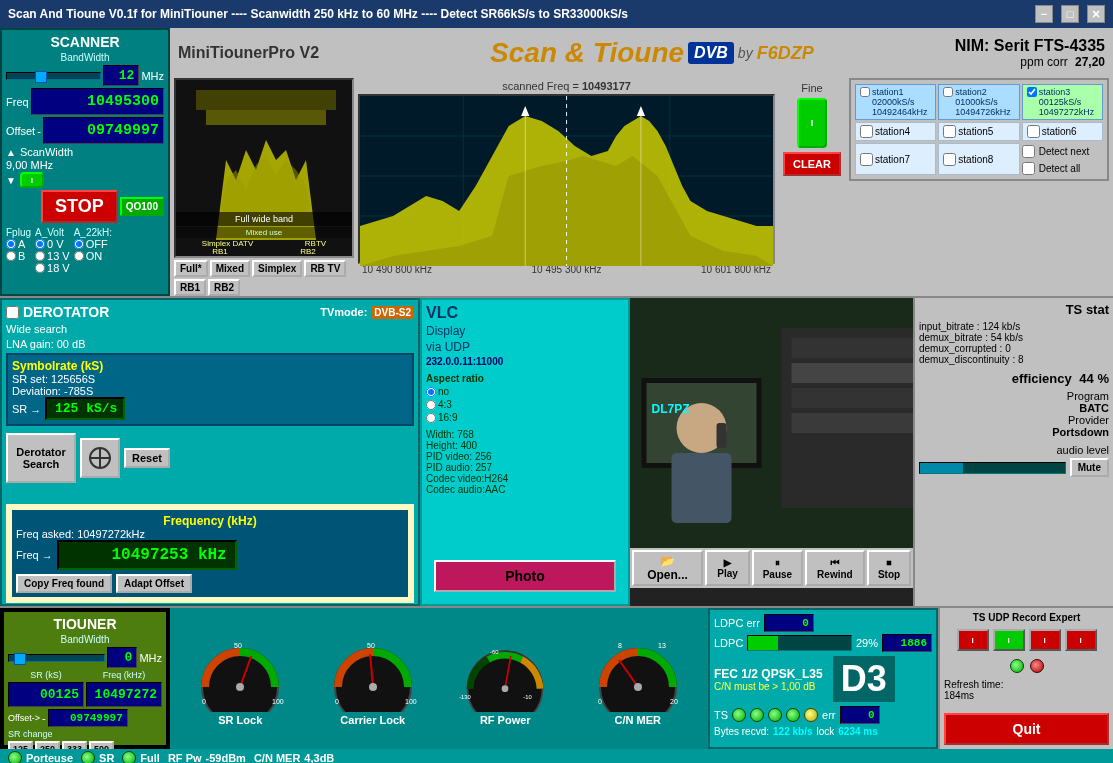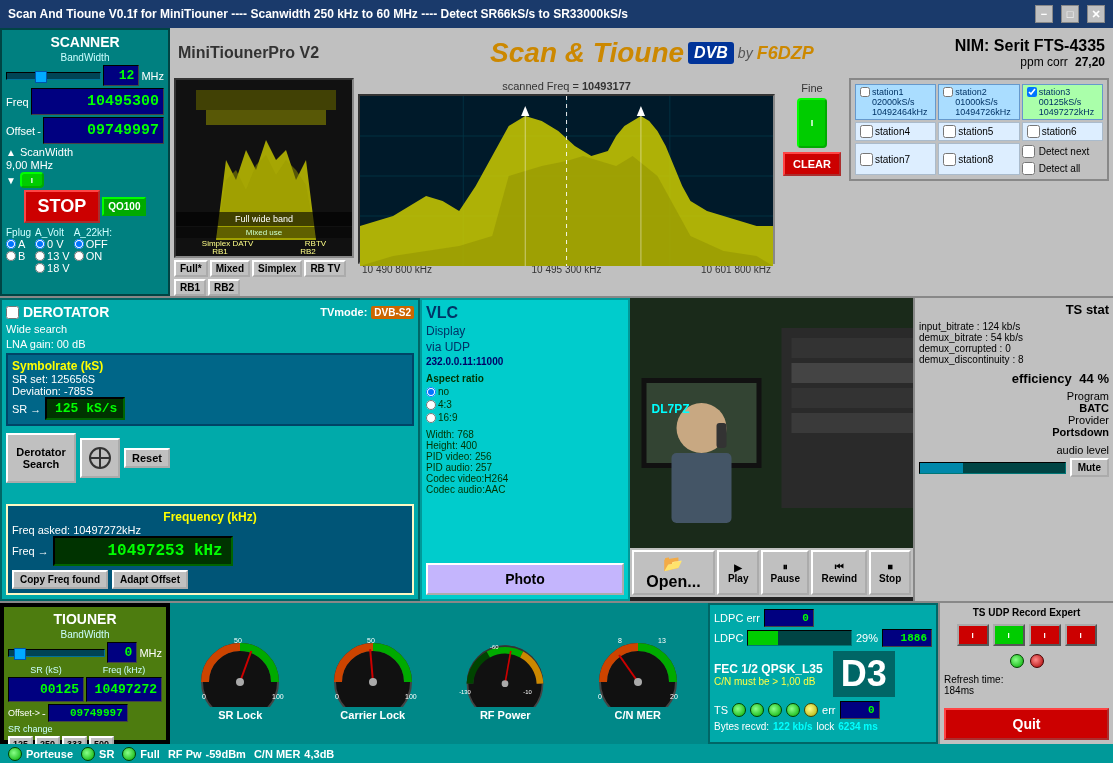--- a/index.html
+++ b/index.html
@@ -299,21 +299,21 @@
 
     .symbolrate-box {
       background: #006688;
       border: 2px solid #004466;
       padding: 4px;
     }
     .symbolrate-title { color: #ffff00; font-weight: bold; font-size: 12px; }
 
     .freq-box {
       background: #005577;
-      border: 2px solid #fef9c3;
+      border: 6px solid #fef9c3;
       padding: 4px;
       margin-top: 18px;
     }
     .freq-title { color: #ffff00; font-weight: bold; font-size: 12px; text-align: center; }
 
     .lcd-green {
       background: #003300;
       color: #00ff00;
       font-family: 'Courier New', monospace;
       font-size: 14px;
@@ -533,27 +533,27 @@
     .bottom-label {
       color: white;
       font-size: 11px;
       font-weight: bold;
     }
 
     
     .gauge-svg { width: 100px; height: 80px; }
 
     .btn-photo {
-      background: #c4b5fd;
+      background: #be185d;
       border: 2px outset #ffffff;
       font-size: 13px;
       font-weight: bold;
       padding: 6px 14px;
       cursor: pointer;
-      margin: 0;
+      margin: 8px;
     }
 
     .tvmode-badge {
       background: #cc6600;
       color: white;
       font-weight: bold;
       font-size: 10px;
       padding: 1px 3px;
       border-radius: 2px;
     }
@@ -597,21 +597,21 @@
         <div style="display:flex;align-items:center;gap:4px">
           <span style="color:white;font-size:10px">▲</span>
           <span class="label-white">ScanWidth</span>
         </div>
         <span class="label-white">9,00 MHz</span>
         <div style="display:flex;align-items:center;gap:4px">
           <span style="color:white;font-size:10px">▼</span>
           <div class="toggle-green" style="width:24px;height:16px;font-size:8px;color:white;font-weight:bold">I</div>
         </div>
       </div>
-      <div class="scanner-row" style="justify-content:center">
+      <div class="scanner-row" style="justify-content:flex-end">
         <button class="btn-red-big">STOP</button>
         <button class="btn-green" style="font-size:10px">QO100</button>
       </div>
       <div style="display:flex;gap:4px;margin-top:2px">
         <div>
           <div class="label-cyan">Fplug</div>
           <div class="radio-row">
             <input type="radio" name="fplug" checked="" style="">
             <span class="label-white">A</span>
           </div>
@@ -921,21 +921,21 @@
 
           <circle cx="120" cy="130" r="25" fill="#c8a882"></circle>
           <rect x="90" y="155" width="60" height="70" fill="#445566" rx="5"></rect>
 
           <rect x="135" y="125" width="10" height="25" fill="#333" rx="3"></rect>
 
           <text x="70" y="115" fill="#00ffff" font-size="12" font-weight="bold">DL7PZ</text>
         </svg>
       </div>
       <div class="video-controls">
-        <button class="btn-gray" style="font-size:16px">📂 Open...</button>
+        <button class="btn-gray" style="font-size:12px">📂 Open...</button>
         <button class="btn-gray" style="font-size:10px">▶ Play</button>
         <button class="btn-gray" style="font-size:10px">⏸ Pause</button>
         <button class="btn-gray" style="font-size:10px">⏮ Rewind</button>
         <button class="btn-gray" style="font-size:10px">⏹ Stop</button>
       </div>
     </div>
 
     <div id="tsstat-panel">
       <div class="tsstat-title">TS stat</div>
       <div style="font-size:10px;margin-top:4px">

